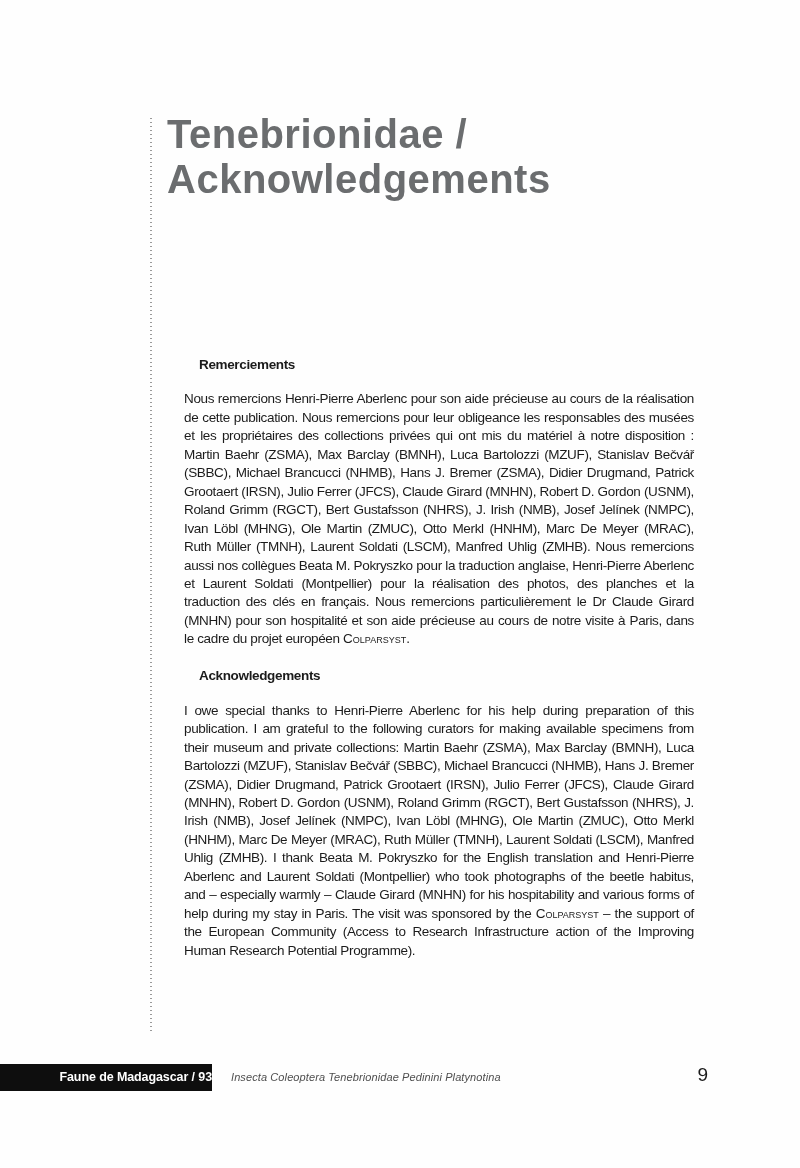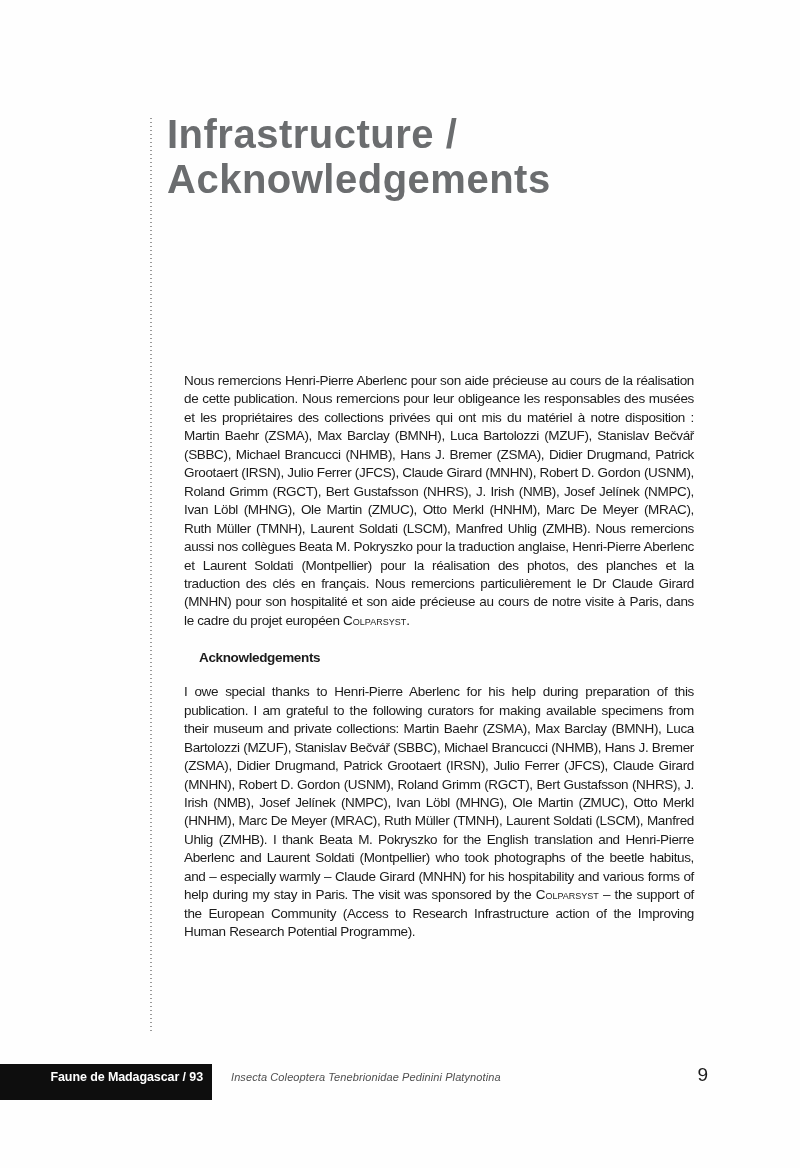--- a/index.html
+++ b/index.html
@@ -62,28 +62,28 @@
   }
   .smallcaps {
     font-variant: small-caps;
     letter-spacing: 0;
   }
   .footer-badge {
     position: absolute;
     left: 0;
     top: 1064px;
     width: 212px;
-    height: 36px;
+    height: 27px;
     background: #0e0e0e;
     color: #ffffff;
     font-weight: bold;
     font-size: 12.5px;
     line-height: 27px;
     text-align: right;
-    padding-right: 9px;
+    padding-right: 0;
     box-sizing: border-box;
     letter-spacing: -0.1px;
   }
   .running-title {
     position: absolute;
     left: 231px;
     top: 1064px;
     height: 27px;
     line-height: 27px;
     font-style: italic;
@@ -100,25 +100,26 @@
     line-height: 27px;
     color: #1b1b1b;
   }
 </style>
 </head>
 <body>
 
 <div class="dotted-rule"></div>
 
 <div class="doc-title">
-  <div>Infrastructure /</div>
+  <div>Tenebrionidae /</div>
   <div>Acknowledgements</div>
 </div>
 
 <div class="content">
+  <div class="section-heading">Remerciements</div>
   <p><span>Nous remercions Henri-Pierre Aberlenc pour son aide précieuse au cours de la réalisation de cette publication. Nous remercions pour leur obligeance les responsables des musées et les propriétaires des collections privées qui ont mis du matériel à notre disposition : Martin Baehr (ZSMA), Max Barclay (BMNH), Luca Bartolozzi (MZUF), Stanislav Bečvář (SBBC), Michael Brancucci (NHMB), Hans J. Bremer (ZSMA), Didier Drugmand, Patrick Grootaert (IRSN), Julio Ferrer (JFCS), Claude Girard (MNHN), Robert D. Gordon (USNM), Roland Grimm (RGCT), Bert Gustafsson (NHRS), J. Irish (NMB), Josef Jelínek (NMPC), Ivan Löbl (MHNG), Ole Martin (ZMUC), Otto Merkl (HNHM), Marc De Meyer (MRAC), Ruth Müller (TMNH), Laurent Soldati (LSCM), Manfred Uhlig (ZMHB). Nous remercions aussi nos collègues Beata M. Pokryszko pour la traduction anglaise, Henri-Pierre Aberlenc et Laurent Soldati (Montpellier) pour la réalisation des photos, des planches et la traduction des clés en français. Nous remercions particulièrement le Dr Claude Girard (MNHN) pour son hospitalité et son aide précieuse au cours de notre visite à Paris, dans le cadre du projet européen </span><span class="smallcaps">Colparsyst</span><span>.</span></p>
 
   <div class="section-heading second">Acknowledgements</div>
   <p><span>I owe special thanks to Henri-Pierre Aberlenc for his help during preparation of this publication. I am grateful to the following curators for making available specimens from their museum and private collections: Martin Baehr (ZSMA), Max Barclay (BMNH), Luca Bartolozzi (MZUF), Stanislav Bečvář (SBBC), Michael Brancucci (NHMB), Hans J. Bremer (ZSMA), Didier Drugmand, Patrick Grootaert (IRSN), Julio Ferrer (JFCS), Claude Girard (MNHN), Robert D. Gordon (USNM), Roland Grimm (RGCT), Bert Gustafsson (NHRS), J. Irish (NMB), Josef Jelínek (NMPC), Ivan Löbl (MHNG), Ole Martin (ZMUC), Otto Merkl (HNHM), Marc De Meyer (MRAC), Ruth Müller (TMNH), Laurent Soldati (LSCM), Manfred Uhlig (ZMHB). I thank Beata M. Pokryszko for the English translation and Henri-Pierre Aberlenc and Laurent Soldati (Montpellier) who took photographs of the beetle habitus, and – especially warmly – Claude Girard (MNHN) for his hospitability and various forms of help during my stay in Paris. The visit was sponsored by the </span><span class="smallcaps">Colparsyst</span><span> – the support of the European Community (Access to Research Infrastructure action of the Improving Human Research Potential Programme).</span></p>
 </div>
 
 <div class="footer-badge">Faune de Madagascar / 93</div>
 
 <div class="running-title">Insecta Coleoptera Tenebrionidae Pedinini Platynotina</div>
 

